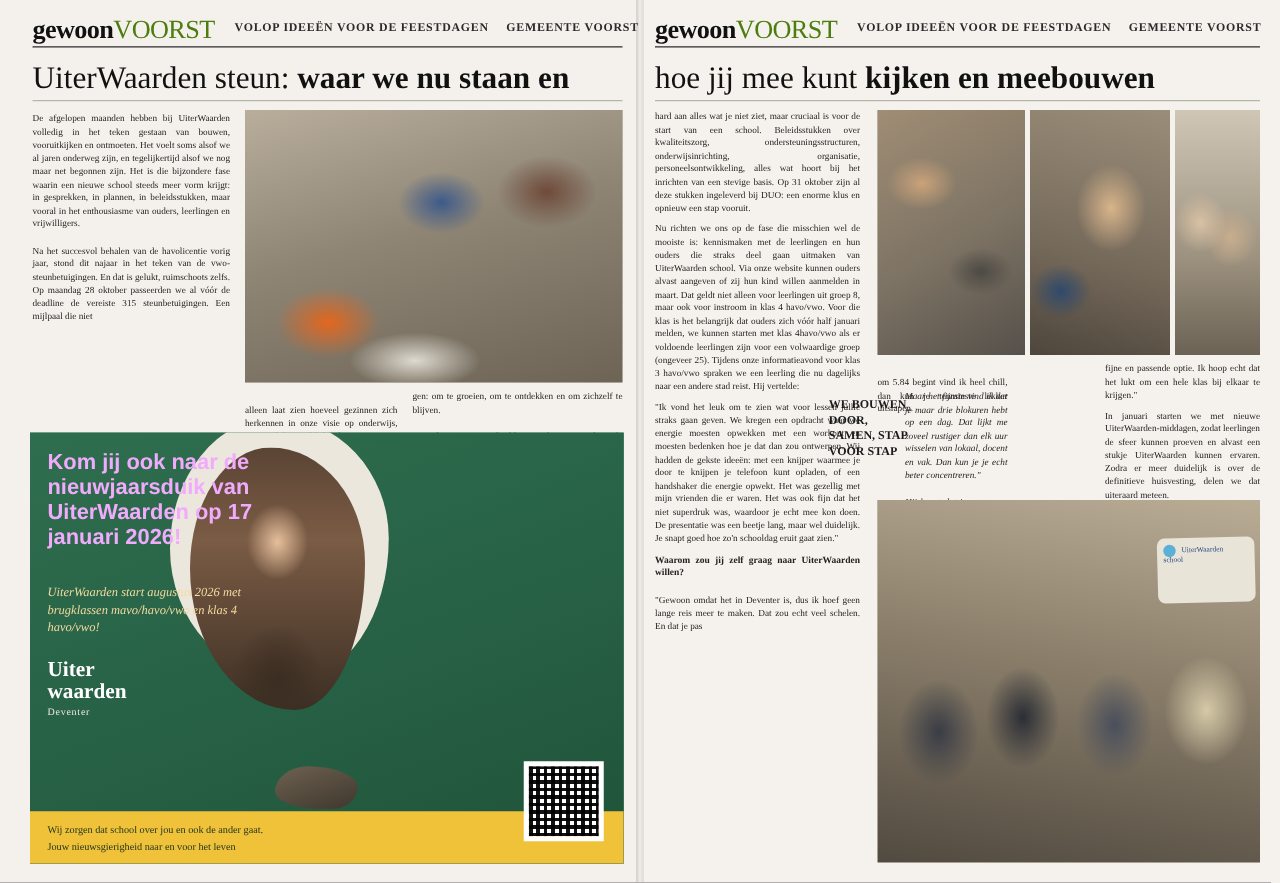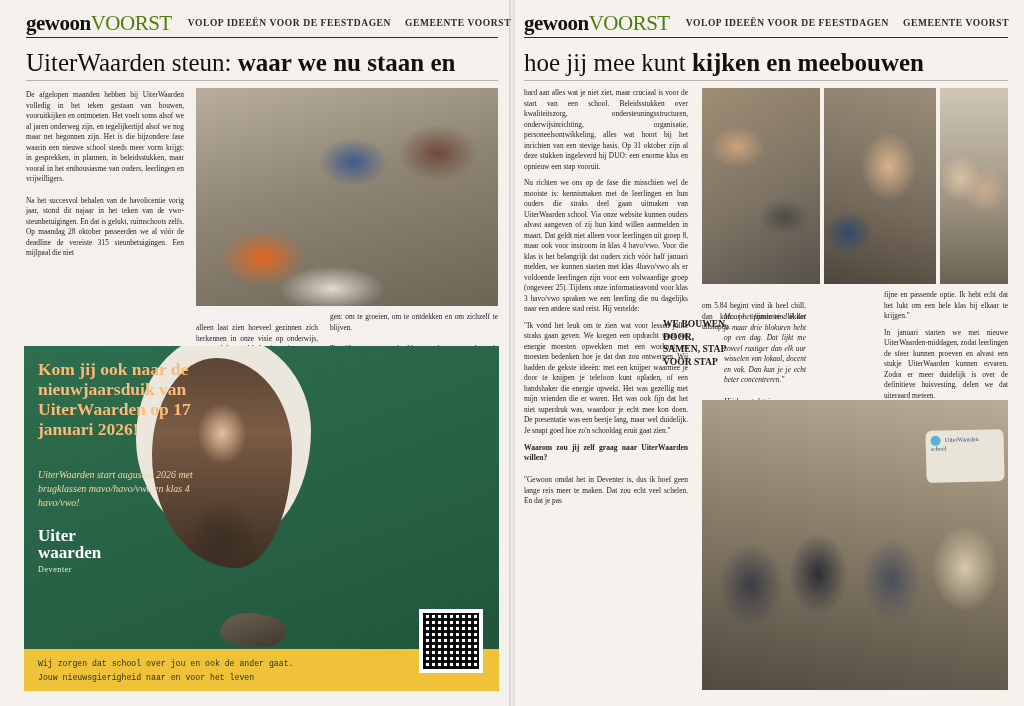--- a/index.html
+++ b/index.html
@@ -175,25 +175,25 @@
     background:
       radial-gradient(ellipse 34px 42px at 50% 36%, #e6bf9c 0%, rgba(230,191,156,0) 72%),
       radial-gradient(ellipse 50px 60px at 50% 88%, #3c2d22 0%, rgba(60,45,34,0) 72%),
       linear-gradient(180deg, #5a4434 0%, #7b5c45 35%, #3c2f24 100%);
       border-radius: 46% 54% 40% 60% / 46% 44% 56% 54%;
   }
   .ad-head {
     position: absolute;
     left: 14px; top: 14px;
     width: 200px;
-    font-family: Liberation Serif, serif;
+    font-family: Liberation Sans, sans-serif;
     font-weight: bold;
     font-size: 17.5px;
     line-height: 1.14;
-    color: #fdba74;
+    color: #f0abfc;
   }
   .ad-sub {
     position: absolute;
     left: 14px; top: 122px;
     width: 160px;
     font-family: "Liberation Serif", serif;
     font-style: italic;
     font-size: 10px;
     line-height: 1.4;
     color: #f3d9a0;
@@ -218,21 +218,21 @@
   .ad-bottombar {
     position: absolute;
     left: 0; bottom: 0;
     width: 100%;
     height: 42px;
     background: #f0c23a;
   }
   .ad-bottombar .line {
     position:absolute;
     left: 14px;
-    font-family: Liberation Mono, monospace;
+    font-family: Liberation Serif, serif;
     font-size: 8.2px;
     color: #23371f;
     text-align: right;
   }
   .ad-qr {
     position:absolute;
     right: 16px; bottom: 18px;
     width: 56px; height: 56px;
     background:
       repeating-linear-gradient(90deg, #111 0 3px, #fff 3px 6px),
@@ -378,21 +378,21 @@
     <div class="col" style="left:190px; top:290px; width:104px;">
       <p>om 5.84 begint vind ik heel chill, dan kun je tenminste lekker uitslapen.</p>
     </div>
     <div class="pullquote" style="left:140px; top:318px; width:70px;">WE BOUWEN DOOR, SAMEN, STAP VOOR STAP</div>
     <div class="col" style="left:212px; top:312px; width:82px;font-style:italic;">
       <p>Maar het fijnste vind ik dat je maar drie blokuren hebt op een dag. Dat lijkt me zoveel rustiger dan elk uur wisselen van lokaal, docent en vak. Dan kun je je echt beter concentreren."</p>
       <p>Hij hoopt dat je er genoeg leerlingen zullen zijn om klas 4 te kunnen vormen: "Misschien is het voor anderen ook een</p>
     </div>
 
     <div class="col" style="left:372px; top:290px; width:124px;">
-      <p>fijne en passende optie. Ik hebt echt dat het lukt om een hele klas bij elkaar te krijgen."</p>
+      <p>fijne en passende optie. Ik hoop echt dat het lukt om een hele klas bij elkaar te krijgen."</p>
       <p>In januari starten we met nieuwe UiterWaarden-middagen, zodat leerlingen de sfeer kunnen proeven en alvast een stukje UiterWaarden kunnen ervaren. Zodra er meer duidelijk is over de definitieve huisvesting, delen we dat uiteraard meteen.</p>
       <p>Blijf op de hoogte via onze nieuwsbrief of kijk op www.uiterwaarden.school</p>
     </div>
 
     <div class="photo ph-students" style="left:190px; top:400px; width:306px; height:290px;">
       <div class="ph-inner"></div>
       <div class="banner">
         <span class="dot"></span>
         <span>UiterWaarden</span><br>
         <span>school</span>

